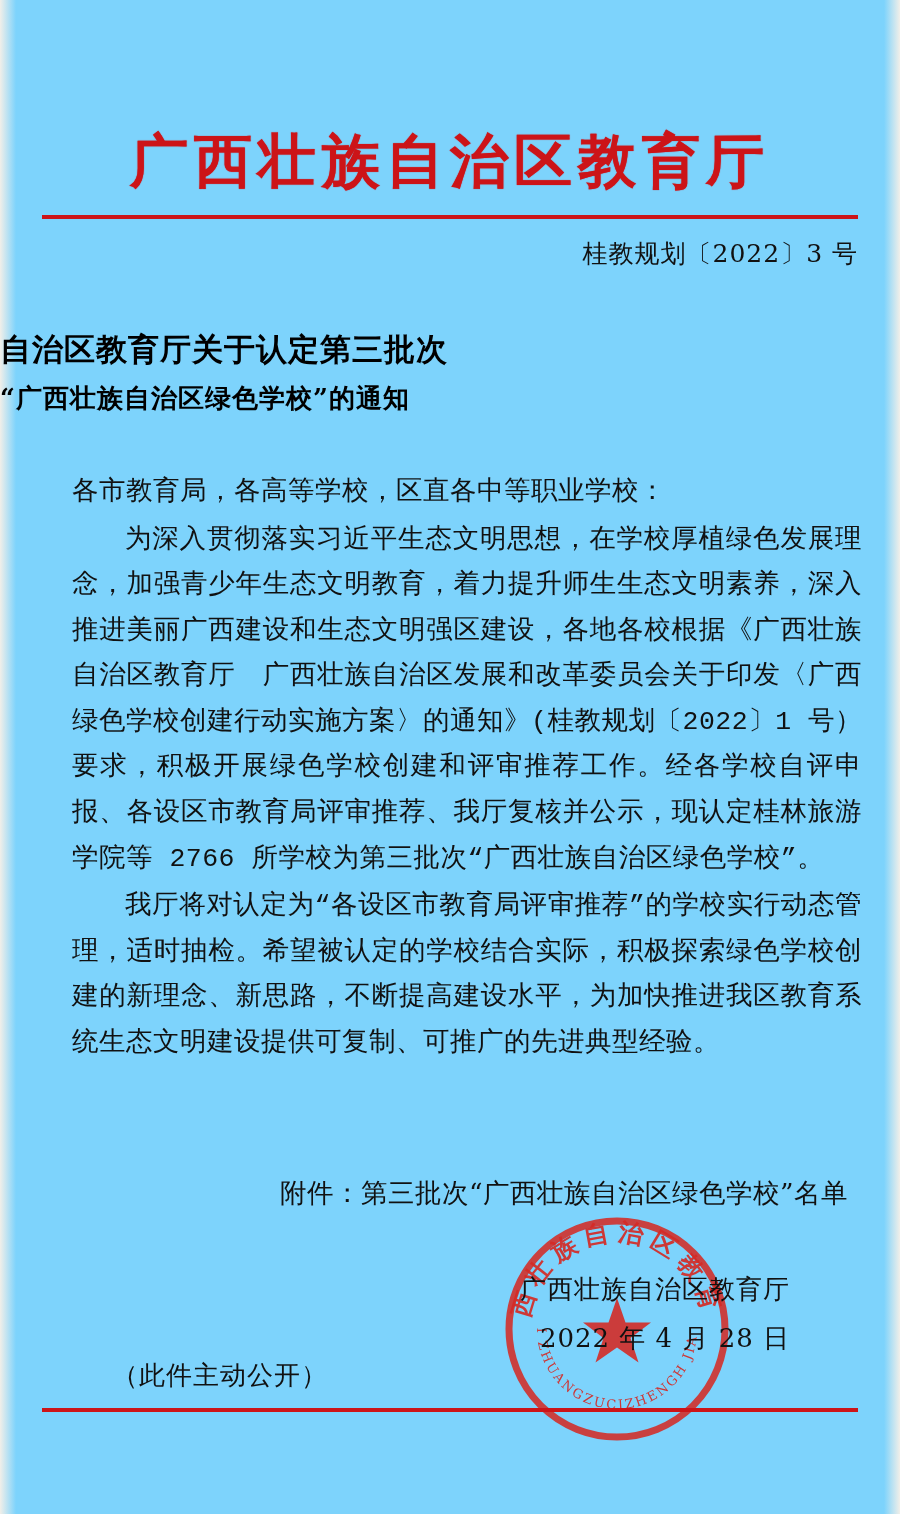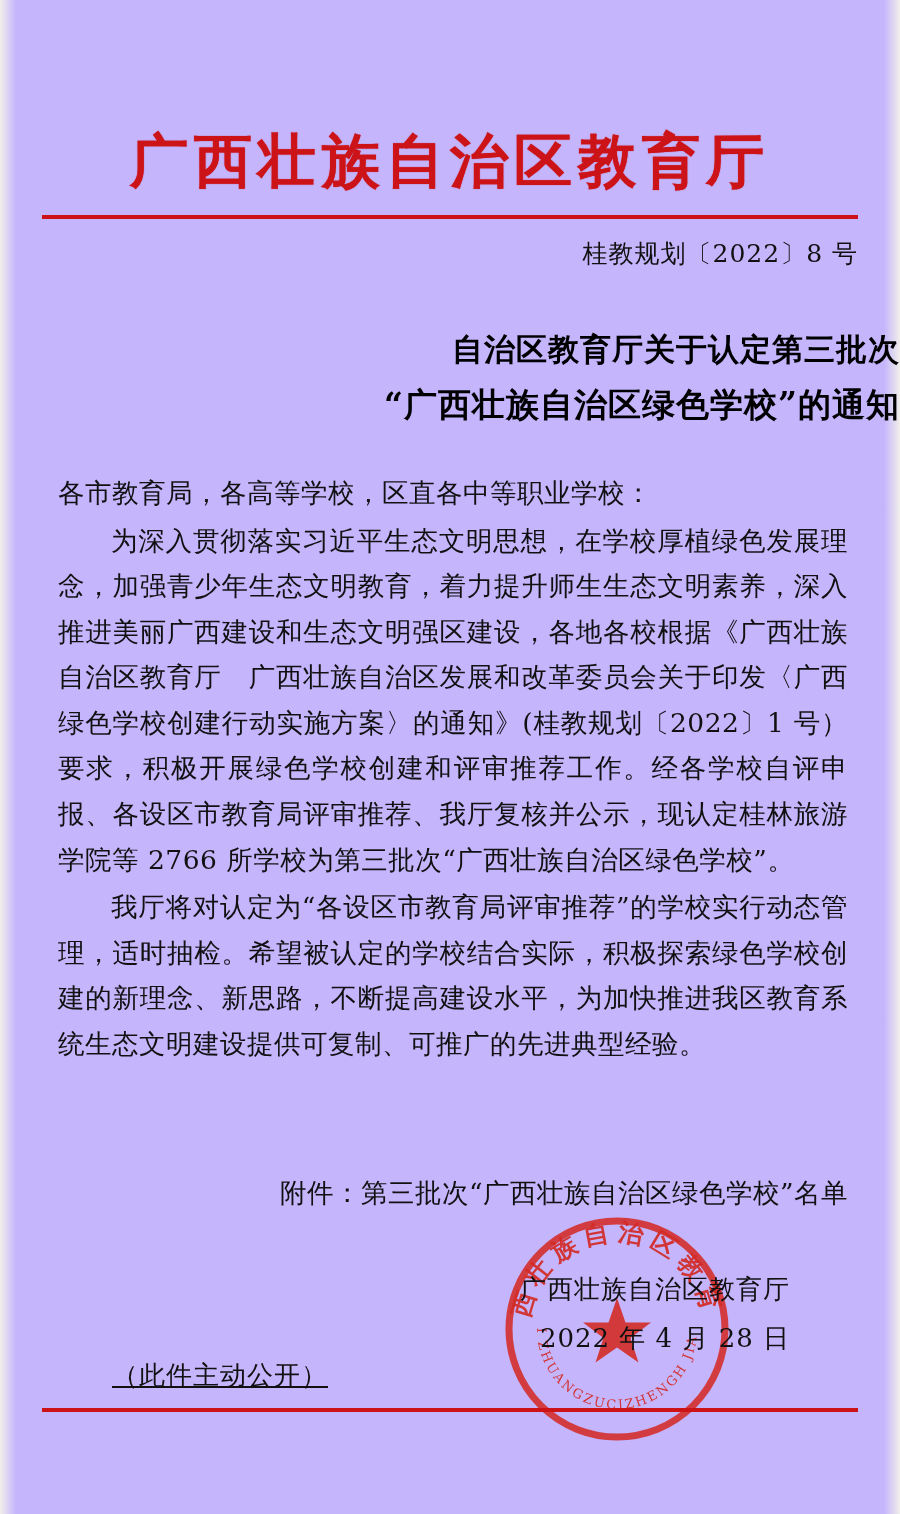--- a/index.html
+++ b/index.html
@@ -7,21 +7,21 @@
     padding: 0;
     background: #ffffff;
   }
   body {
     font-family: "DejaVu Serif", "Liberation Serif", serif;
   }
   .page {
     position: relative;
     width: 900px;
     height: 1514px;
-    background: #c4b5fd;
+    background: #7dd3fc;
     overflow: hidden;
   }
 
   
   .masthead {
     position: absolute;
     top: 130px;
     left: 0;
     width: 900px;
     text-align: center;
@@ -57,41 +57,42 @@
     color: #111;
     letter-spacing: 1px;
   }
 
   
   .doc-title {
     position: absolute;
     top: 322px;
     left: 0;
     width: 900px;
-    text-align: right;
+    text-align: left;
     color: #000;
     font-weight: bold;
     font-size: 31px;
     line-height: 1.75;
     letter-spacing: 1px;
   }
-  .doc-title .line2 { font-size: 33px; }
+  .doc-title .line2 { font-size: 26px; }
 
   
   .body-text {
     position: absolute;
     top: 470px;
-    left: 58px;
+    left: 72px;
     width: 790px;
     font-size: 26.5px;
     line-height: 1.72;
     color: #111;
     text-align: justify;
     text-justify: inter-ideograph;
     letter-spacing: 0.5px;
+    font-family: Liberation Mono, monospace;
   }
   .body-text p {
     margin: 0 0 2px 0;
   }
   .indent2 { text-indent: 2em; }
 
   .attachment {
     position: absolute;
     top: 1175px;
     left: 58px;
@@ -128,21 +129,20 @@
   .seal svg { display: block; }
 
   
   .footer-note {
     position: absolute;
     top: 1358px;
     left: 112px;
     font-size: 26px;
     color: #111;
     letter-spacing: 1px;
-    text-decoration: underline;
   }
 
   
   .edge-left, .edge-right {
     position: absolute;
     top: 0;
     width: 16px;
     height: 1514px;
   }
   .edge-left { left: 0; background: linear-gradient(to right, #f1efe9, rgba(255,255,255,0)); }
@@ -155,21 +155,21 @@
 
   <div class="edge-left"></div>
   <div class="edge-right"></div>
 
   <div class="masthead">
     <div class="masthead-title">广西壮族自治区教育厅</div>
   </div>
 
   <div class="red-rule top"></div>
 
-  <div class="doc-number">桂教规划〔2022〕8 号</div>
+  <div class="doc-number">桂教规划〔2022〕3 号</div>
 
   <div class="doc-title">
     <div class="line1">自治区教育厅关于认定第三批次</div>
     <div class="line2">“广西壮族自治区绿色学校”的通知</div>
   </div>
 
   <div class="body-text">
     <p>各市教育局，各高等学校，区直各中等职业学校：</p>
     <p class="indent2">为深入贯彻落实习近平生态文明思想，在学校厚植绿色发展理念，加强青少年生态文明教育，着力提升师生生态文明素养，深入推进美丽广西建设和生态文明强区建设，各地各校根据《广西壮族自治区教育厅　广西壮族自治区发展和改革委员会关于印发〈广西绿色学校创建行动实施方案〉的通知》(桂教规划〔2022〕1 号）要求，积极开展绿色学校创建和评审推荐工作。经各学校自评申报、各设区市教育局评审推荐、我厅复核并公示，现认定桂林旅游学院等 2766 所学校为第三批次“广西壮族自治区绿色学校”。</p>
     <p class="indent2">我厅将对认定为“各设区市教育局评审推荐”的学校实行动态管理，适时抽检。希望被认定的学校结合实际，积极探索绿色学校创建的新理念、新思路，不断提高建设水平，为加快推进我区教育系统生态文明建设提供可复制、可推广的先进典型经验。</p>

